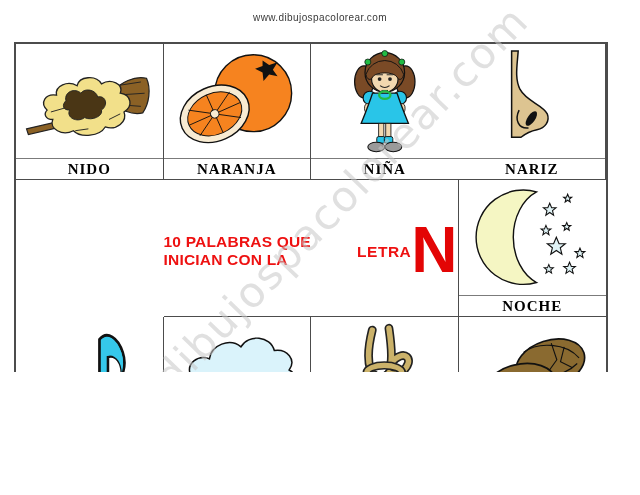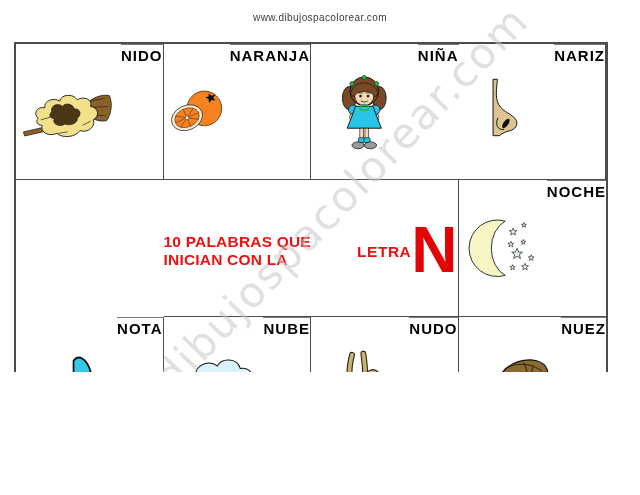--- a/index.html
+++ b/index.html
@@ -6,21 +6,21 @@
   .page{position:relative;width:640px;height:372px;background:#ffffff;overflow:hidden;
         font-family:"Liberation Sans", sans-serif;}
   .site-url{position:absolute;width:100%;text-align:center;font-size:10px;color:#3a3a3a;
         letter-spacing:.4px;}
   .site-url.top{top:12px;}
   .site-url.bottom{top:463px;}
   .grid{position:absolute;left:14px;top:42px;width:594px;height:406px;
         display:grid;grid-template-columns:repeat(4,1fr);grid-template-rows:136px 137px 133px;
         border:2px solid #4c4c4c;box-sizing:border-box;background:#fff;}
   .cell{border-right:1px solid #4c4c4c;border-bottom:1px solid #4c4c4c;
-        display:flex;flex-direction:row;min-width:0;min-height:0;box-sizing:border-box;}
+        display:flex;flex-direction:column;min-width:0;min-height:0;box-sizing:border-box;font-family:Liberation Serif, serif;}
   .cell.lastcol{border-right:none;}
   .cell.lastrow{border-bottom:none;}
   .cell .img{flex:1;display:flex;align-items:center;justify-content:center;overflow:hidden;}
   .cell .img svg{width:96%;height:96%;}
   .word{height:20px;flex:0 0 20px;border-top:1px solid #7b7b7b;display:flex;align-items:center;
         justify-content:center;font-weight:bold;font-size:15px;color:#000;letter-spacing:1px;}
   .center-cell{grid-column:2/4;display:flex;flex-direction:row;align-items:center;
         border-right:1px solid #4c4c4c;border-bottom:1px solid #4c4c4c;box-sizing:border-box;}
   .title-line1{margin-top:5px;font-weight:bold;font-size:15.5px;color:#ee1111;letter-spacing:.2px;}
   .title-line2{margin-top:7px;font-weight:bold;font-size:15.5px;color:#ee1111;letter-spacing:.5px;}

